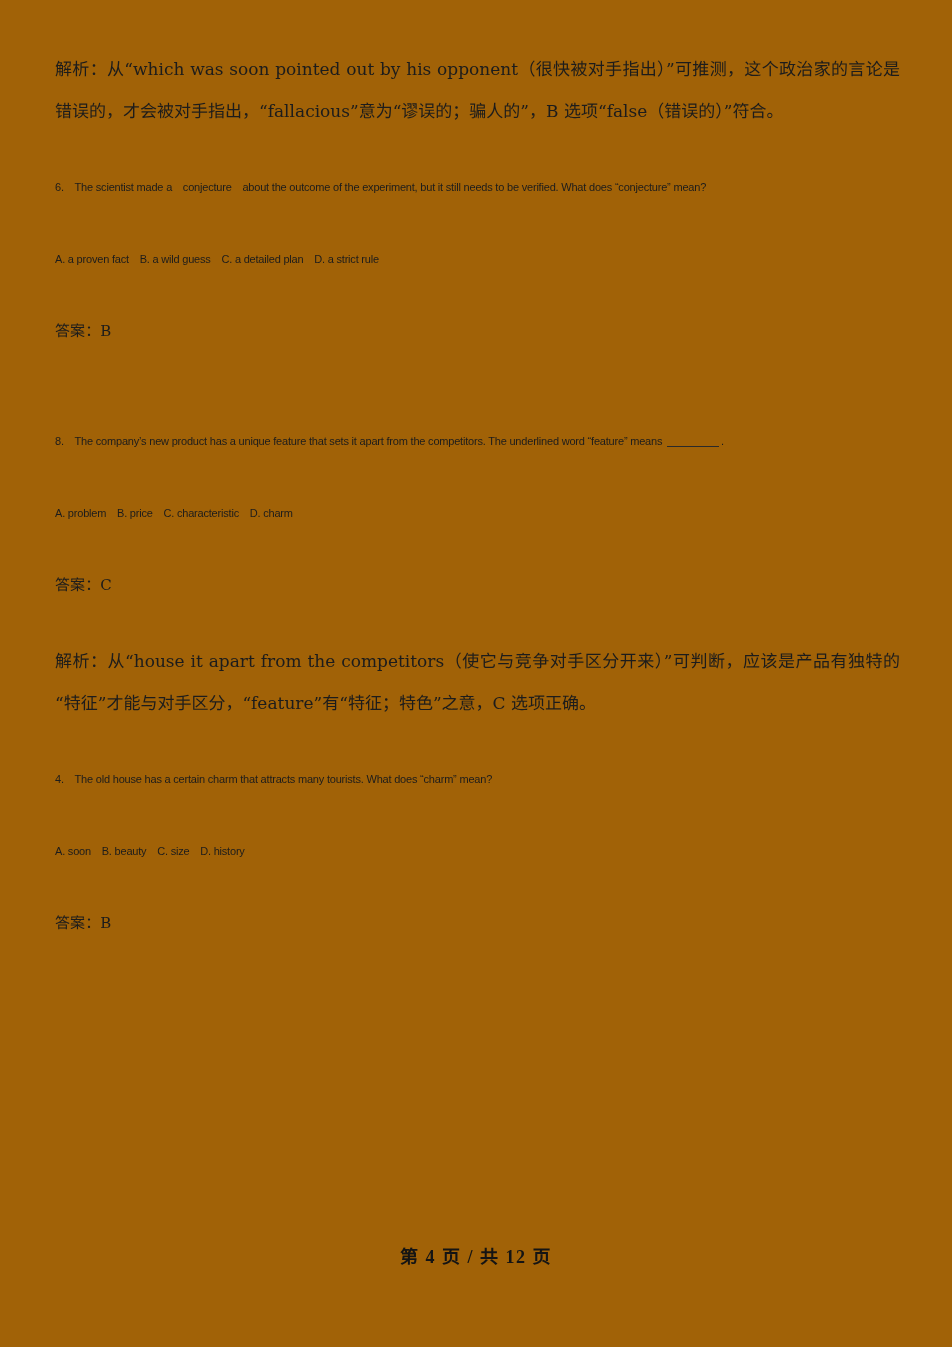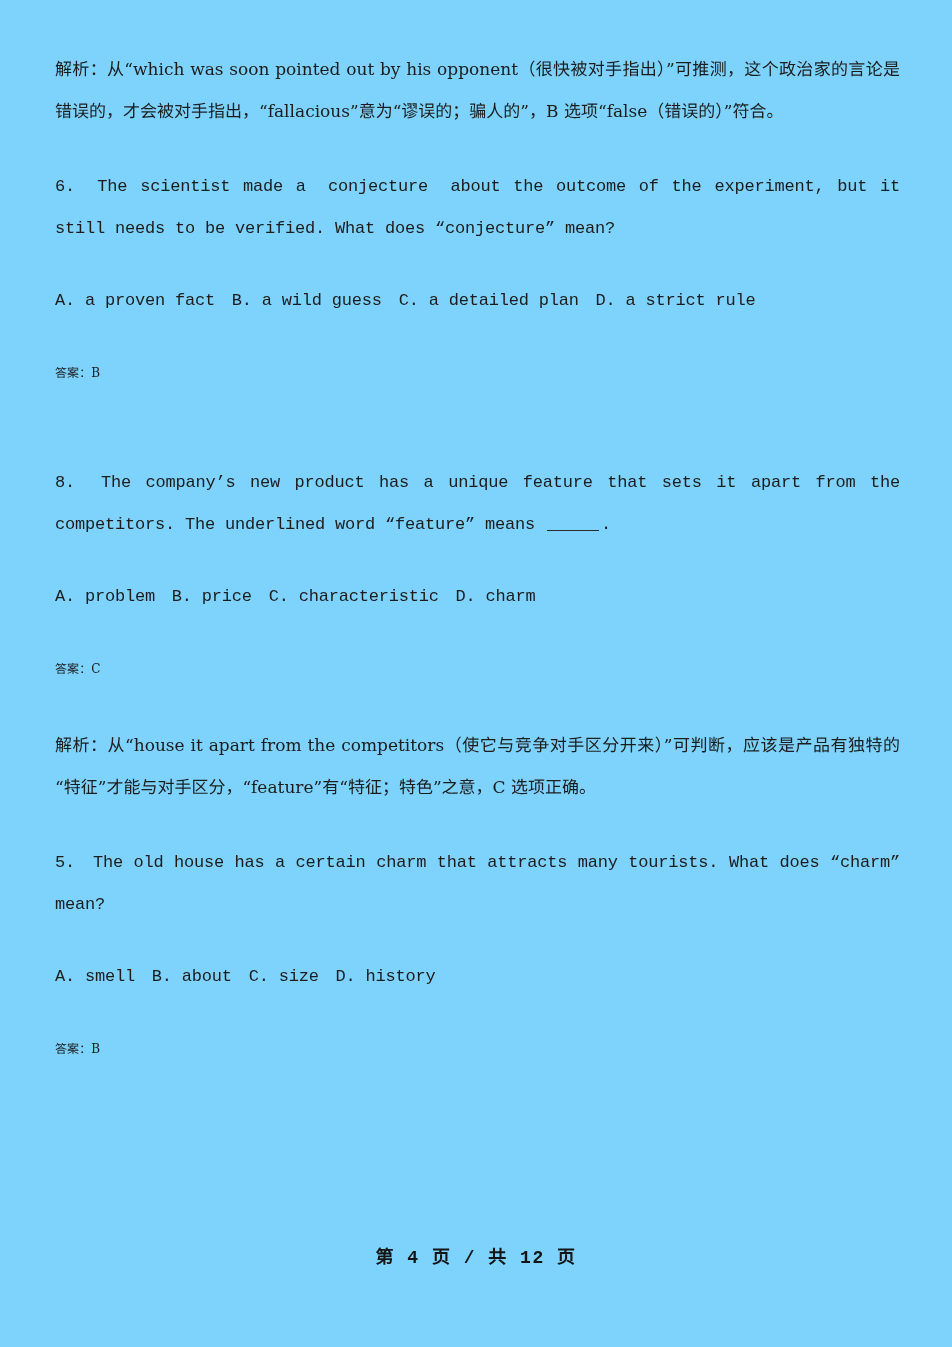--- a/index.html
+++ b/index.html
@@ -14,21 +14,21 @@
     position: relative;
     overflow: hidden;
     font-family: "DejaVu Serif", "Liberation Serif", serif;
     color: #1a1a1a;
     -webkit-font-smoothing: antialiased;
   }
 
   .page {
     position: absolute;
     inset: 0;
-    background: #7dd3fc;
+    background: #a16207;
     padding: 0;
   }
 
   .page-body {
     position: absolute;
     left: 55px;
     top: 48px;
     width: 845px;
   }
 
@@ -42,27 +42,27 @@
     text-justify: inter-ideograph;
     letter-spacing: 0.1px;
     margin: 0;
     word-break: break-word;
     white-space: pre-wrap;
   }
 
   .para.analysis,
   .para.answer {
     font-family: "DejaVu Serif", "Liberation Serif", serif;
-    font-size: 12px;
+    font-size: 15px;
   }
 
   .para.question,
   .para.options {
-    font-family: Liberation Mono, monospace;
-    font-size: 17px;
+    font-family: Liberation Sans, sans-serif;
+    font-size: 11px;
     letter-spacing: -0.2px;
   }
 
   .para.analysis {
     font-size: 17px;
     letter-spacing: 0;
   }
 
   
   .block { margin: 0 0 0 0; }
@@ -76,21 +76,21 @@
     vertical-align: -2px;
     margin: 0 2px;
   }
 
   .footer {
     position: absolute;
     left: 0;
     right: 0;
     top: 1242px;
     text-align: center;
-    font-family: Liberation Mono, monospace;
+    font-family: Liberation Serif, serif;
     font-size: 18px;
     font-weight: bold;
     color: #141414;
     letter-spacing: 1.5px;
   }
   .footer .num { font-weight: bold; }
 </style>
 </head>
 <body>
 
@@ -116,24 +116,24 @@
 
     <p class="para options block">A. problem　B. price　C. characteristic　D. charm</p>
     <div class="gap-sm"></div>
 
     <p class="para answer block">答案：C</p>
     <div class="gap-md"></div>
 
     <p class="para analysis block">解析：从“house it apart from the competitors（使它与竞争对手区分开来）”可判断，应该是产品有独特的“特征”才能与对手区分，“feature”有“特征；特色”之意，C 选项正确。</p>
     <div class="gap-md"></div>
 
-    <p class="para question block">5.　The old house has a certain charm that attracts many tourists. What does “charm” mean?</p>
+    <p class="para question block">4.　The old house has a certain charm that attracts many tourists. What does “charm” mean?</p>
     <div class="gap-sm"></div>
 
-    <p class="para options block">A. smell　B. about　C. size　D. history</p>
+    <p class="para options block">A. soon　B. beauty　C. size　D. history</p>
     <div class="gap-sm"></div>
 
     <p class="para answer block">答案：B</p>
   </div>
 
   <div class="footer">
     <span>第</span>
     <span class="num">4</span>
     <span>页 / 共</span>
     <span class="num">12</span>

